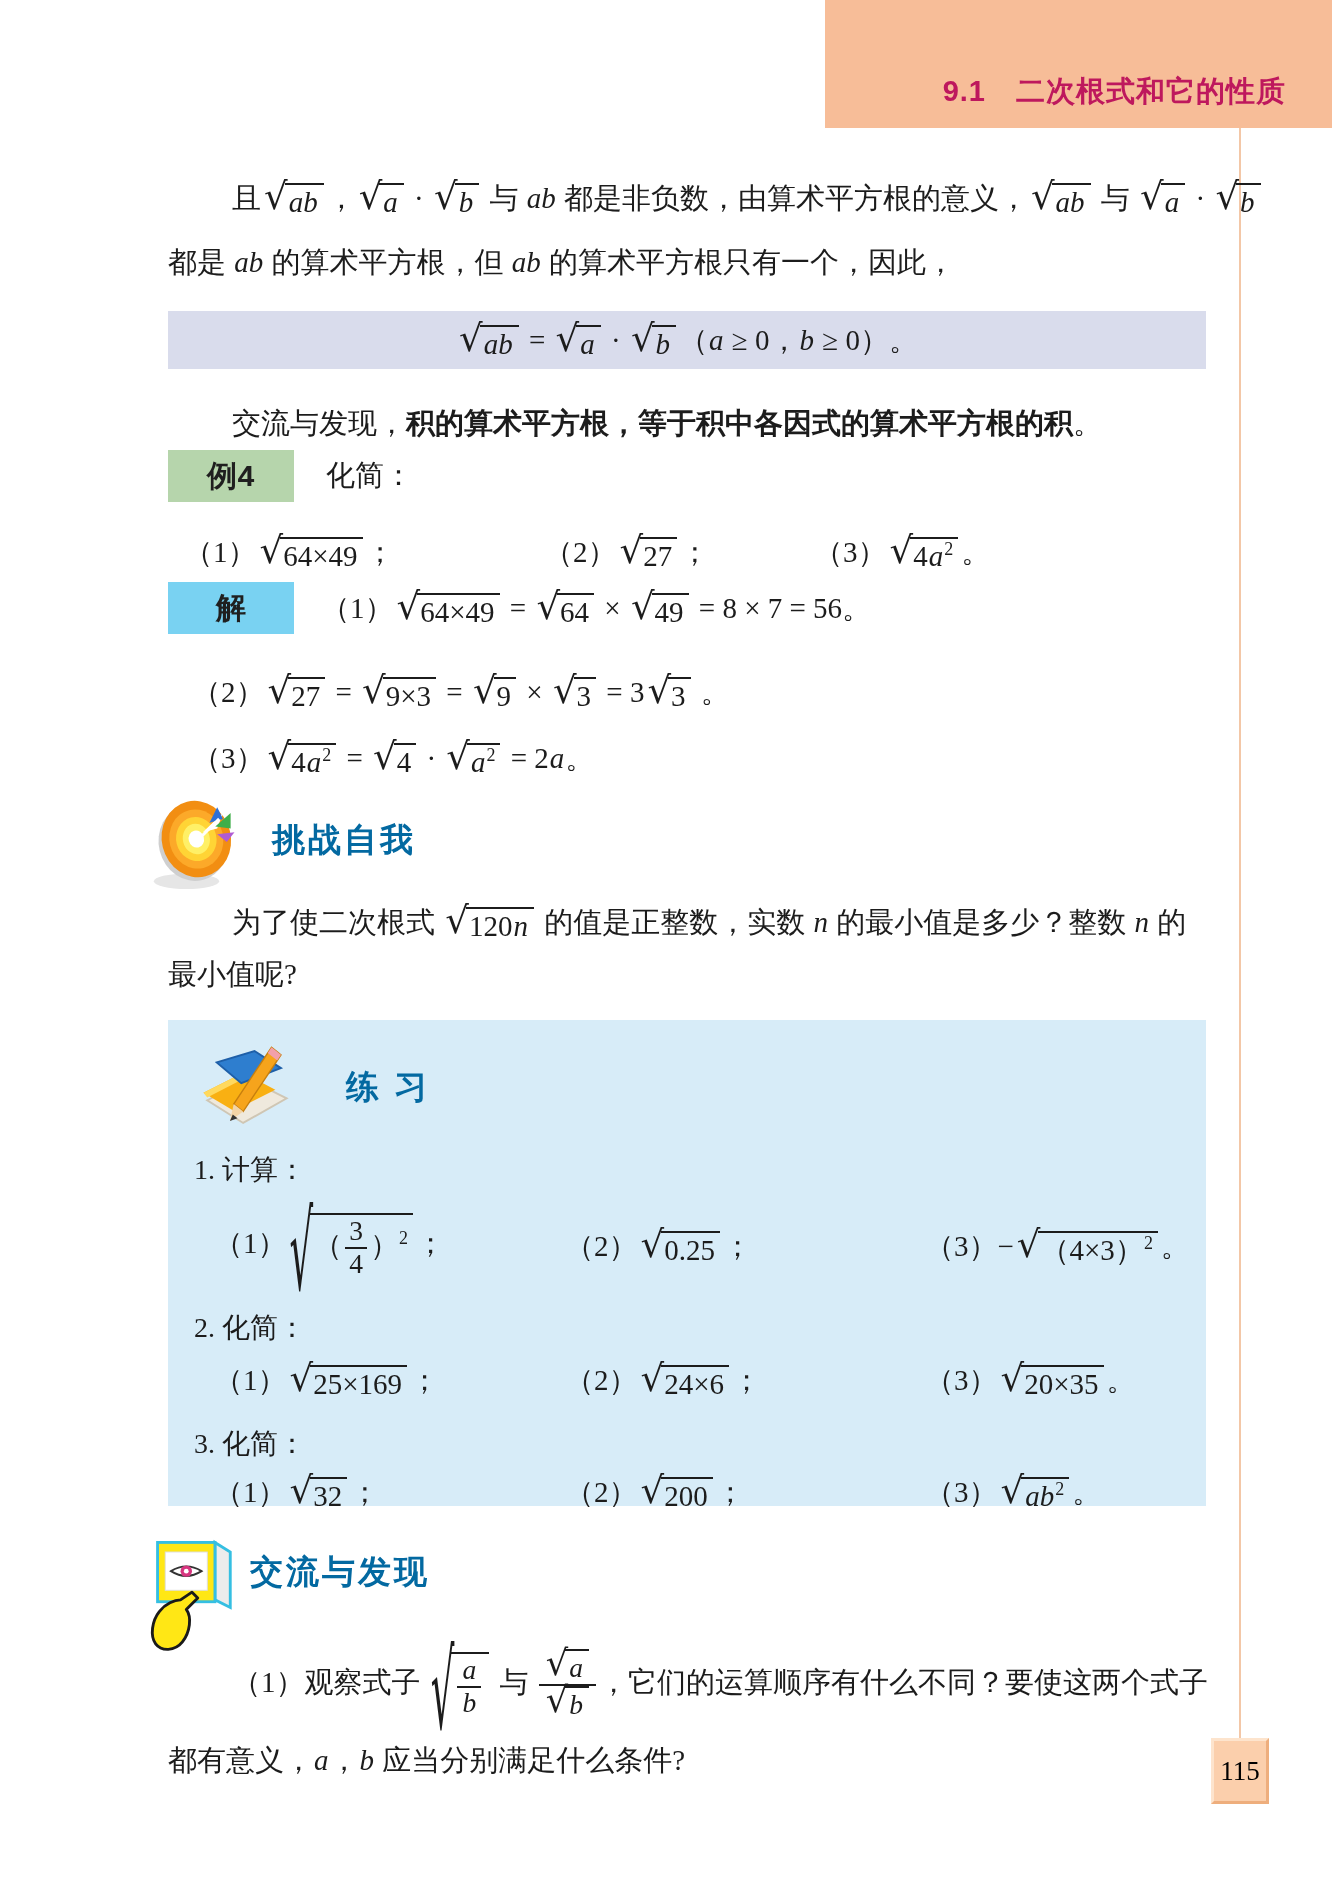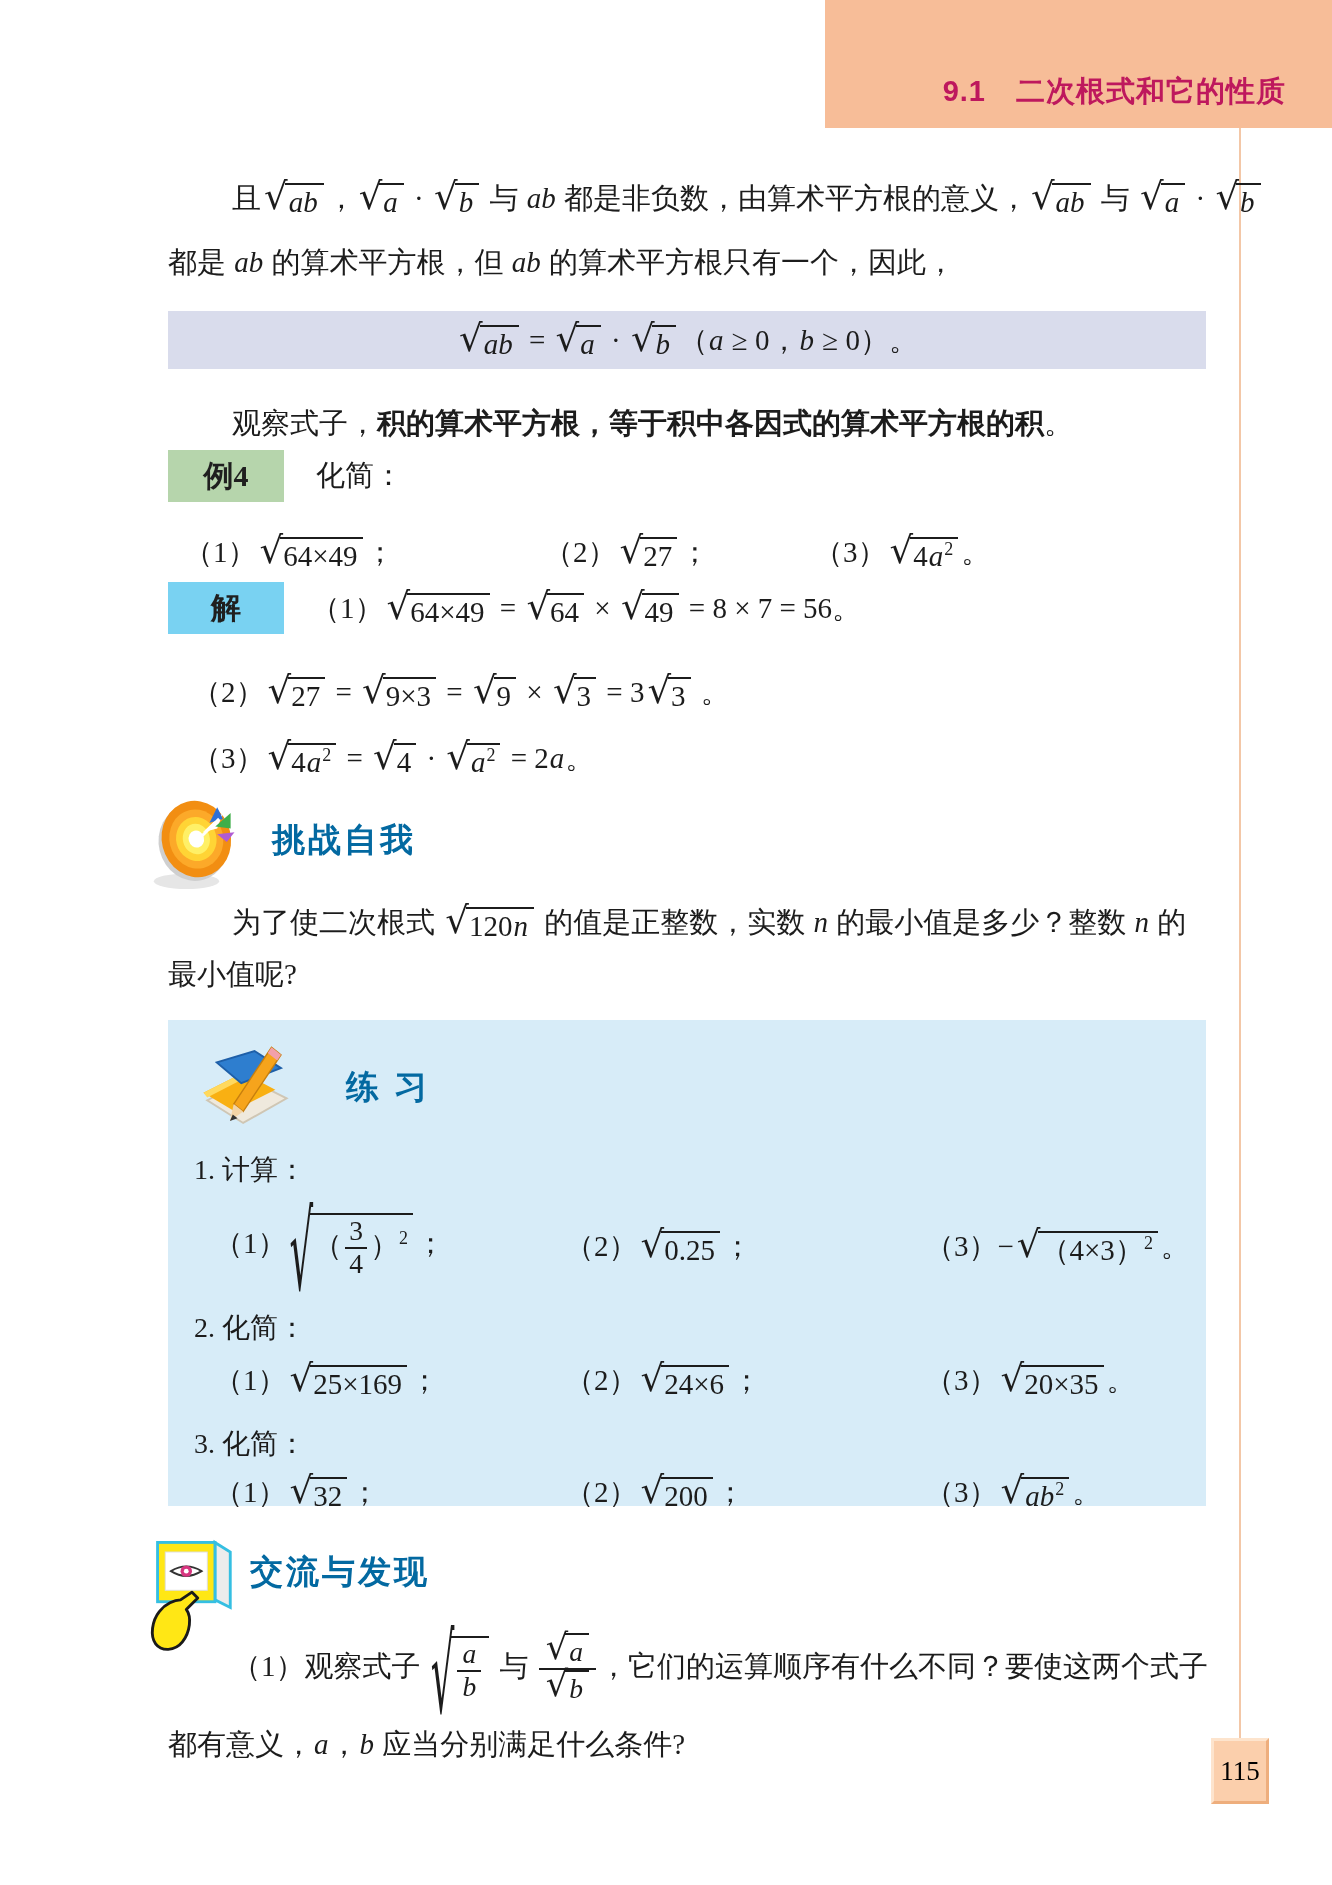--- a/index.html
+++ b/index.html
@@ -27,22 +27,22 @@
   .content{position:absolute;left:168px;top:0;width:1038px;}
   .mline{font-size:29px;line-height:56px;white-space:nowrap;}
   .indent{padding-left:64px;}
   .p-intro1{margin-top:170px;}
   .p-intro2{margin-top:8px;}
   .formula-box{margin-top:21px;height:58px;background:var(--formula-box-bg);
                display:flex;align-items:center;justify-content:center;}
   .p-statement{margin-top:28px;line-height:52px;}
   .example-row,.sol-row{display:flex;align-items:center;}
   .example-row{margin-top:1px;}
-  .label-box{width:116px;height:52px;display:flex;align-items:center;justify-content:center;
-             font-family:Liberation Serif, serif;font-weight:bold;
+  .label-box{width:126px;height:52px;display:flex;align-items:center;justify-content:center;
+             font-family:Liberation Mono, monospace;font-weight:bold;
              font-size:30px;color:#1f1f1f;flex:0 0 auto;text-align:center;}
   .green{background:var(--example-label-bg);}
   .cyan{background:var(--solution-label-bg);}
   .prompt{margin-left:32px;font-size:29px;}
   .prob-row{margin-top:22px;display:grid;grid-template-columns:360px 270px 1fr;
             padding-left:16px;align-items:center;}
   .sol-row{margin-top:0;}
   .sol-first{margin-left:27px;}
   .p-sol{padding-left:24px;}
   .p-sol.s2{margin-top:28px;}
@@ -63,21 +63,21 @@
   .ex-label.l2{margin-top:14px;}
   .ex-label.l3{margin-top:18px;}
   .ex-row{display:grid;grid-template-columns:351px 360px 1fr;padding-left:20px;align-items:center;}
   .ex-row .mline{line-height:48px;}
   .row1{margin-top:8px;min-height:100px;}
   .row2{margin-top:6px;min-height:56px;}
   .row3{margin-top:6px;min-height:48px;}
   
   .hr-discuss{margin-top:30px;height:72px;}
   .hr-discuss .icon{margin-left:-20px;margin-right:14px;margin-bottom:-48px;}
-  .p-d1{margin-top:10px;line-height:96px;}
+  .p-d1{margin-top:26px;line-height:96px;}
   .p-d2{margin-top:6px;line-height:48px;}
   
   .mi{font-style:italic;padding:16px 1px;}
   .mb{font-family:"Liberation Sans","DejaVu Sans",sans-serif;font-weight:bold;}
   .msup{font-size:0.62em;vertical-align:super;line-height:0;}
   .sqrt{display:inline-flex;vertical-align:middle;margin:0 3px;align-items:flex-start;}
   .rsign{font-size:1.28em;line-height:1;margin-right:-3px;position:relative;top:-0.13em;
          font-family:"DejaVu Sans","Liberation Sans",sans-serif;}
   .rad{border-top:2.4px solid #1c1c1c;padding:1px 5px 0 3px;display:inline-block;line-height:1.15;}
   .sqrt.tall .rsign{transform:scaleY(2.9);transform-origin:50% 0.12em;}
@@ -131,21 +131,21 @@
             <span class="rad"><span class="mi">ab</span></span>
           </span><span class="mt"> = </span><span class="sqrt">
             <span class="rsign">√</span>
             <span class="rad"><span class="mi">a</span></span>
           </span><span class="mt"> · </span><span class="sqrt">
             <span class="rsign">√</span>
             <span class="rad"><span class="mi">b</span></span>
           </span><span class="mt">（</span><span class="mi">a</span><span class="mt"> ≥ 0，</span><span class="mi">b</span><span class="mt"> ≥ 0）。</span></span>
     </div>
 
-    <p class="mline indent p-statement"><span class="mt">观察式子，</span><span class="mb">积的算术平方根，等于积中各因式的算术平方根的积</span><span class="mt">。</span></p>
+    <p class="mline indent p-statement"><span class="mt">交流与发现，</span><span class="mb">积的算术平方根，等于积中各因式的算术平方根的积</span><span class="mt">。</span></p>
 
     <div class="example-row">
       <div class="label-box green">例4</div>
       <span class="prompt">化简：</span>
     </div>
 
     <div class="prob-row">
       <span class="mline"><span class="mt">（1）</span><span class="sqrt">
             <span class="rsign">√</span>
             <span class="rad"><span class="mt">64×49</span></span>

